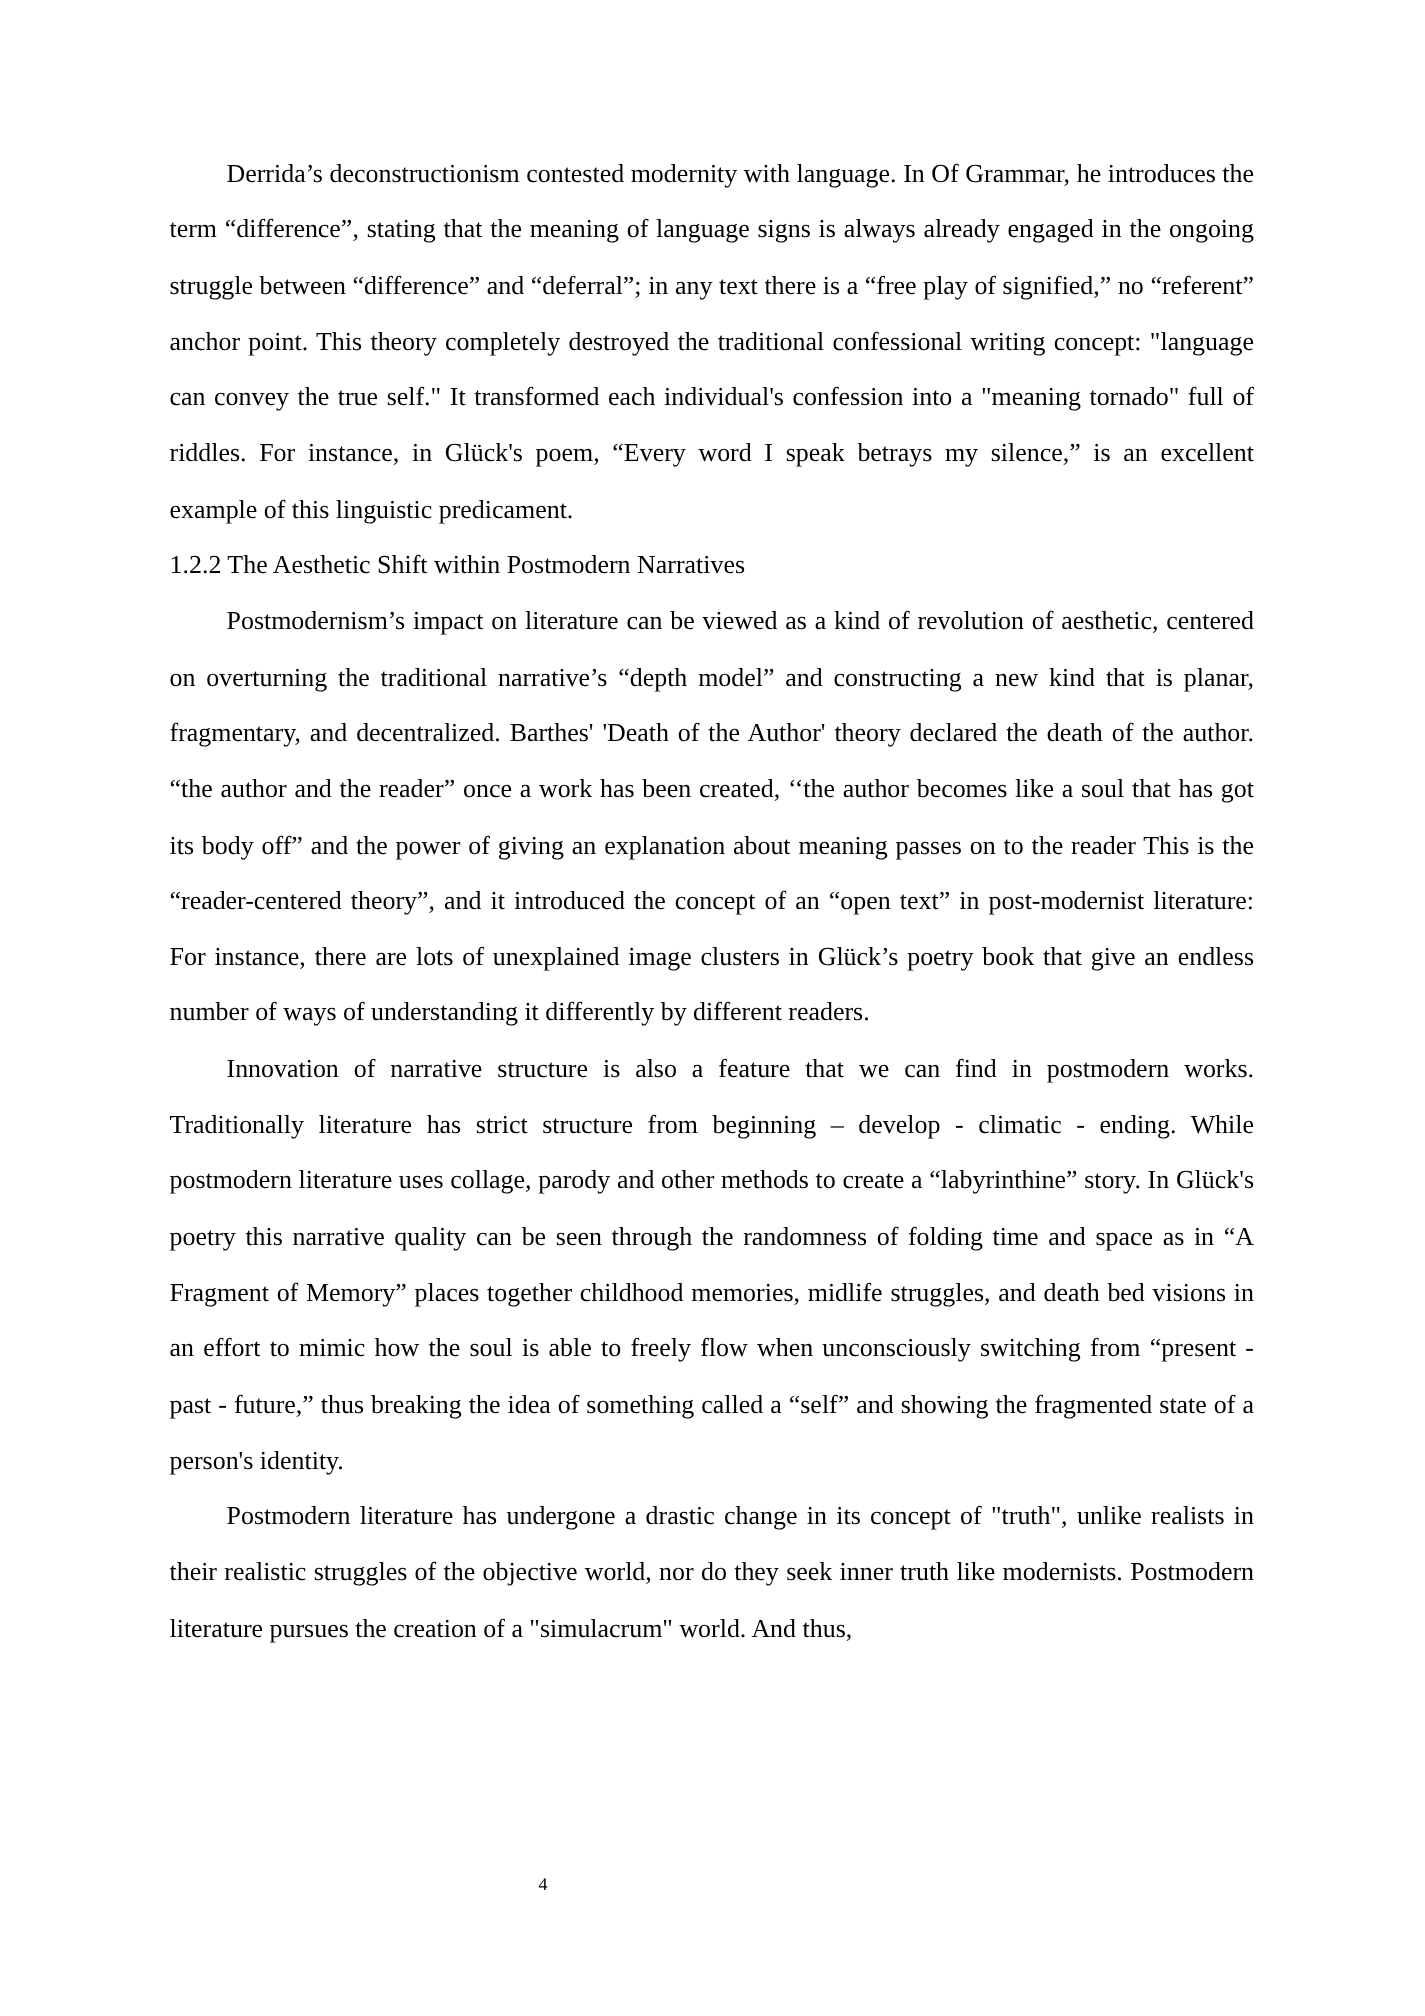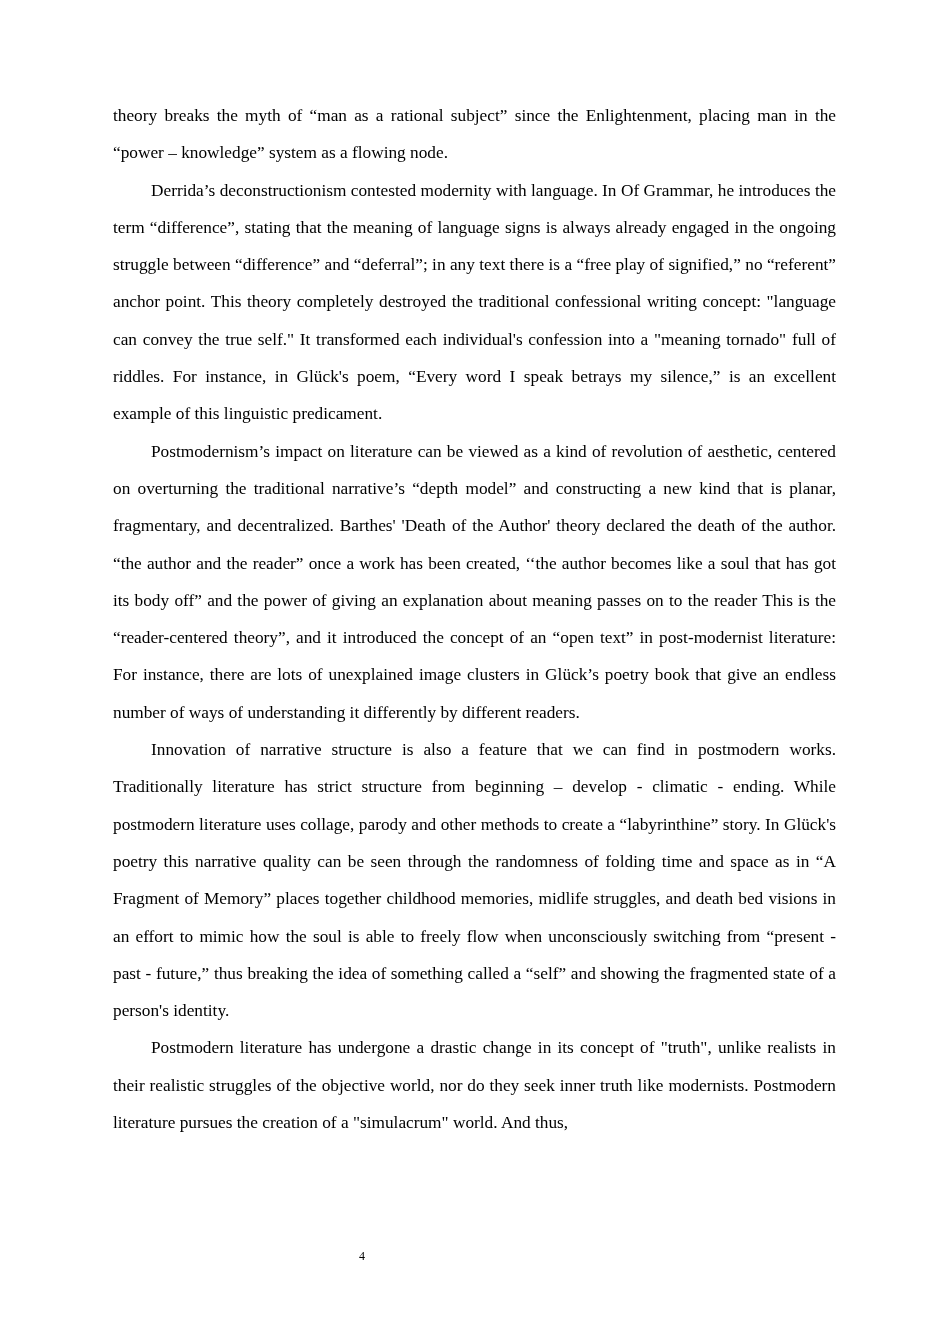--- a/index.html
+++ b/index.html
@@ -44,20 +44,20 @@
       left: 359px;
       top: 1248px;
       font-size: 12px;
       line-height: 16px;
     }
   </style>
 </head>
 <body>
 
 <div class="page">
-  <p class="para">theory breaks the myth of “man as a rational subject” since the Enlightenment, placing man in the “power – knowledge” system as a flowing node.</p>
   <p class="para indent">Derrida’s deconstructionism contested modernity with language. In Of Grammar, he introduces the term “difference”, stating that the meaning of language signs is always already engaged in the ongoing struggle between “difference” and “deferral”; in any text there is a “free play of signified,” no “referent” anchor point. This theory completely destroyed the traditional confessional writing concept: "language can convey the true self." It transformed each individual's confession into a "meaning tornado" full of riddles. For instance, in Glück's poem, “Every word I speak betrays my silence,” is an excellent example of this linguistic predicament.</p>
+  <h3 class="heading">1.2.2 The Aesthetic Shift within Postmodern Narratives</h3>
   <p class="para indent">Postmodernism’s impact on literature can be viewed as a kind of revolution of aesthetic, centered on overturning the traditional narrative’s “depth model” and constructing a new kind that is planar, fragmentary, and decentralized. Barthes' 'Death of the Author' theory declared the death of the author. “the author and the reader” once a work has been created, ‘‘the author becomes like a soul that has got its body off” and the power of giving an explanation about meaning passes on to the reader This is the “reader-centered theory”, and it introduced the concept of an “open text” in post-modernist literature: For instance, there are lots of unexplained image clusters in Glück’s poetry book that give an endless number of ways of understanding it differently by different readers.</p>
   <p class="para indent">Innovation of narrative structure is also a feature that we can find in postmodern works. Traditionally literature has strict structure from beginning – develop - climatic - ending. While postmodern literature uses collage, parody and other methods to create a “labyrinthine” story. In Glück's poetry this narrative quality can be seen through the randomness of folding time and space as in “A Fragment of Memory” places together childhood memories, midlife struggles, and death bed visions in an effort to mimic how the soul is able to freely flow when unconsciously switching from “present - past - future,” thus breaking the idea of something called a “self” and showing the fragmented state of a person's identity.</p>
   <p class="para indent">Postmodern literature has undergone a drastic change in its concept of "truth", unlike realists in their realistic struggles of the objective world, nor do they seek inner truth like modernists. Postmodern literature pursues the creation of a "simulacrum" world. And thus,</p>
 </div>
 
 <div class="page-number">4</div>
 
 </body></html>

